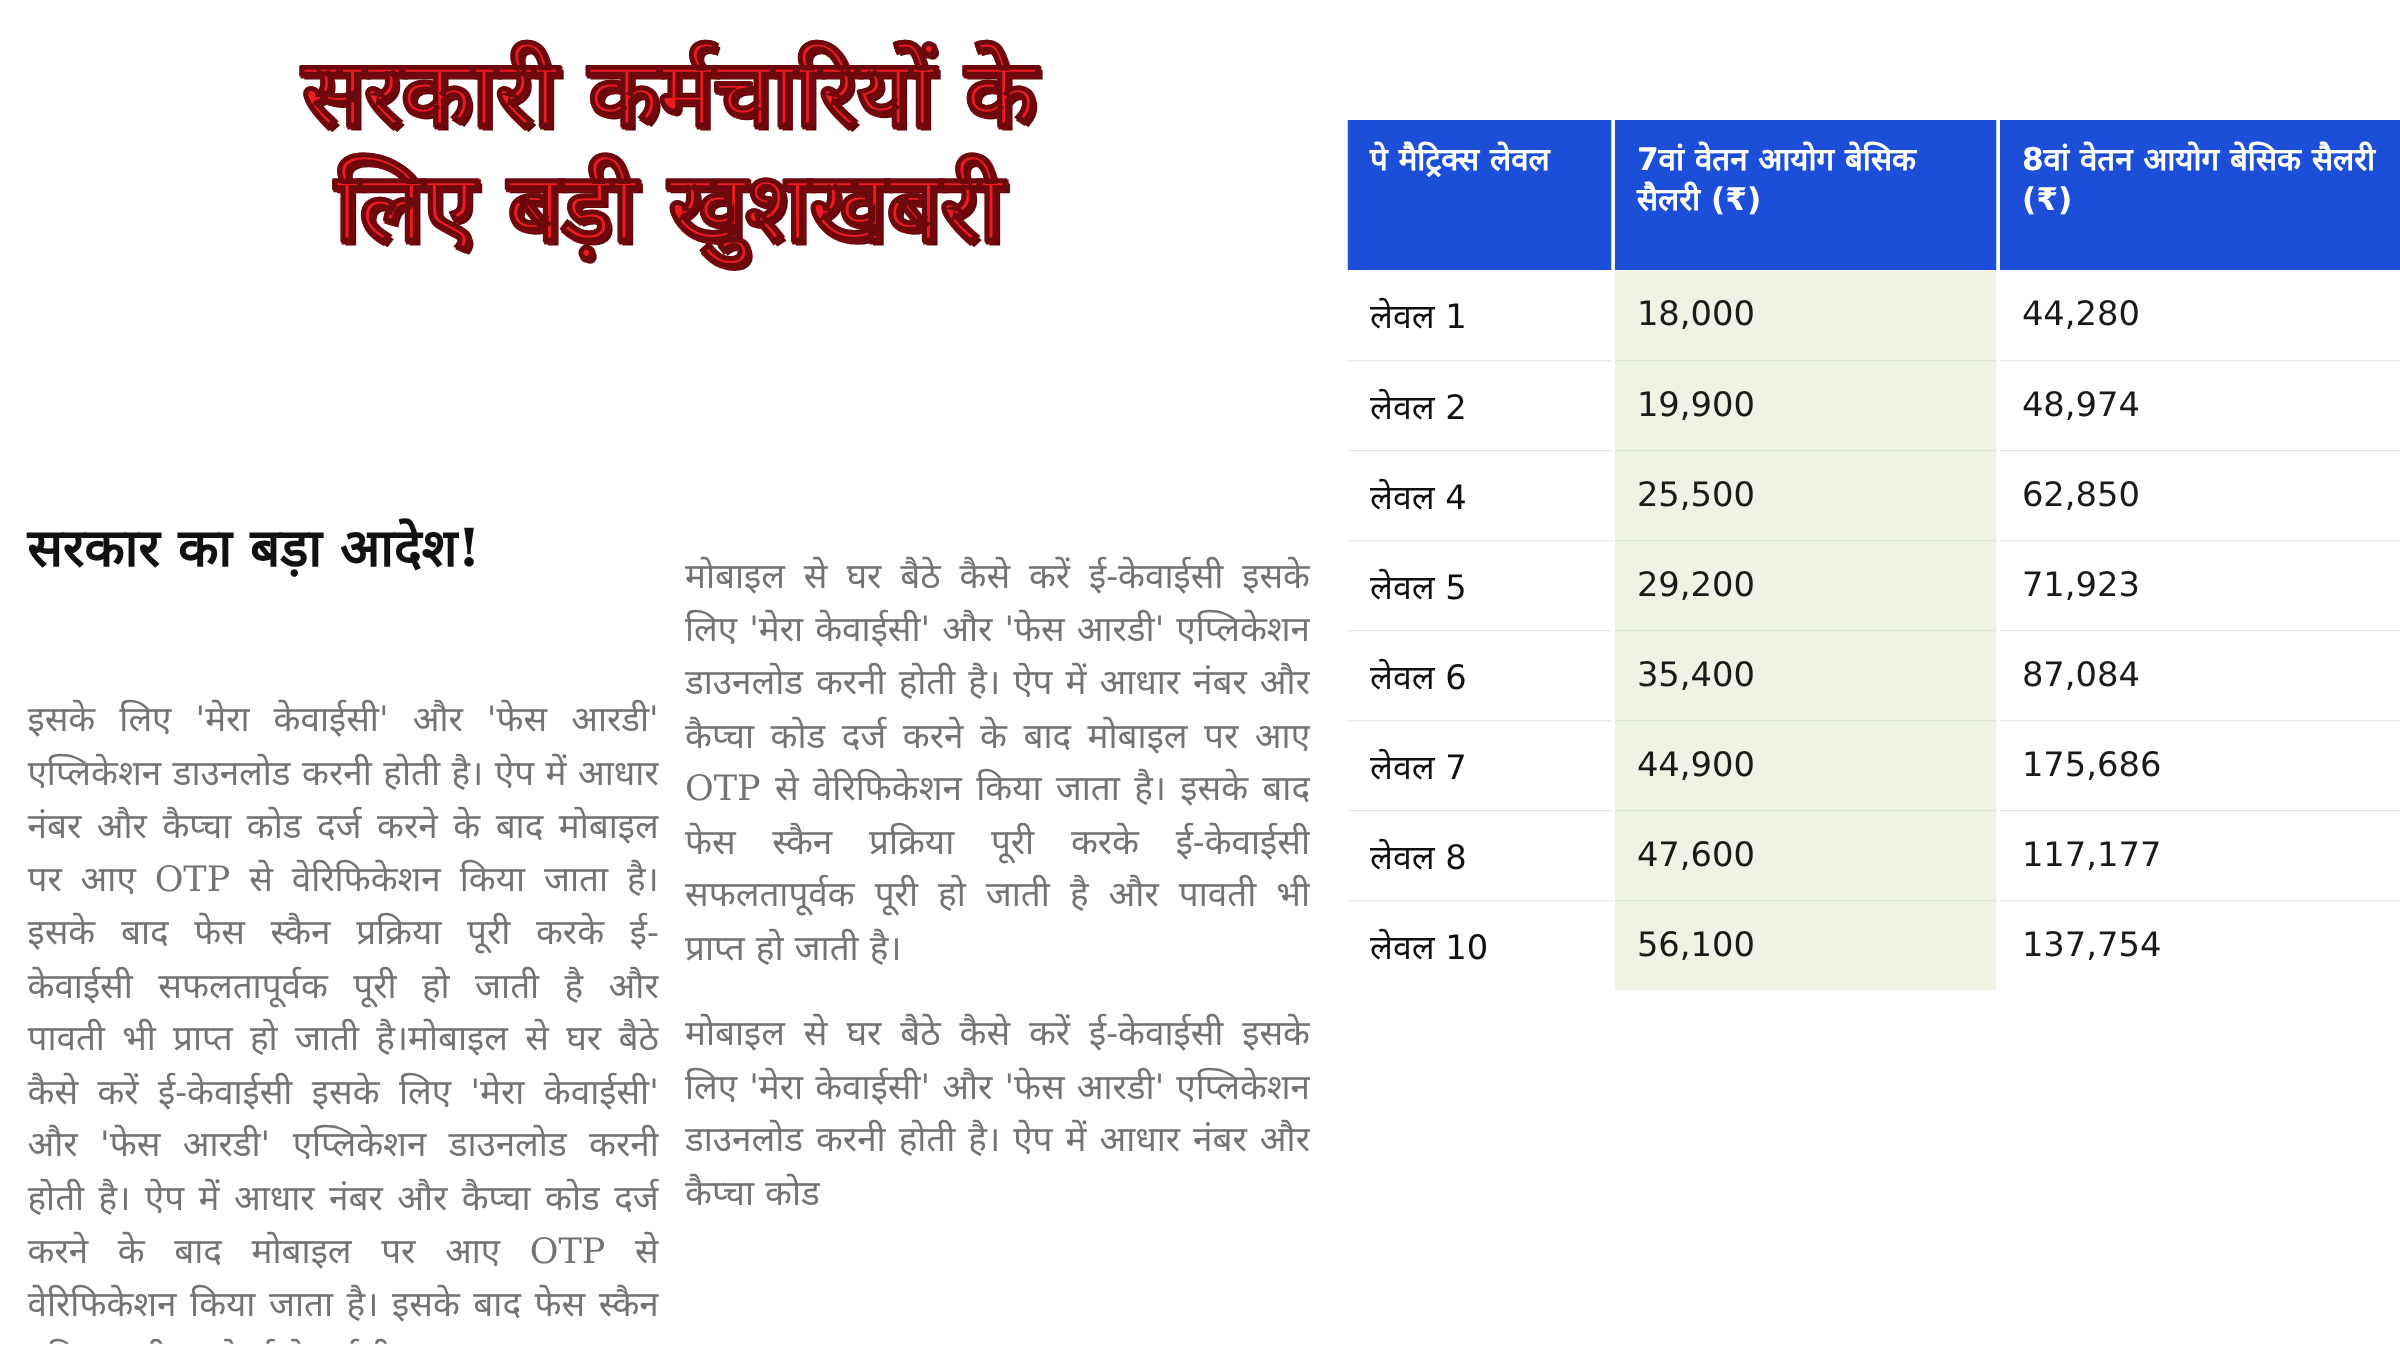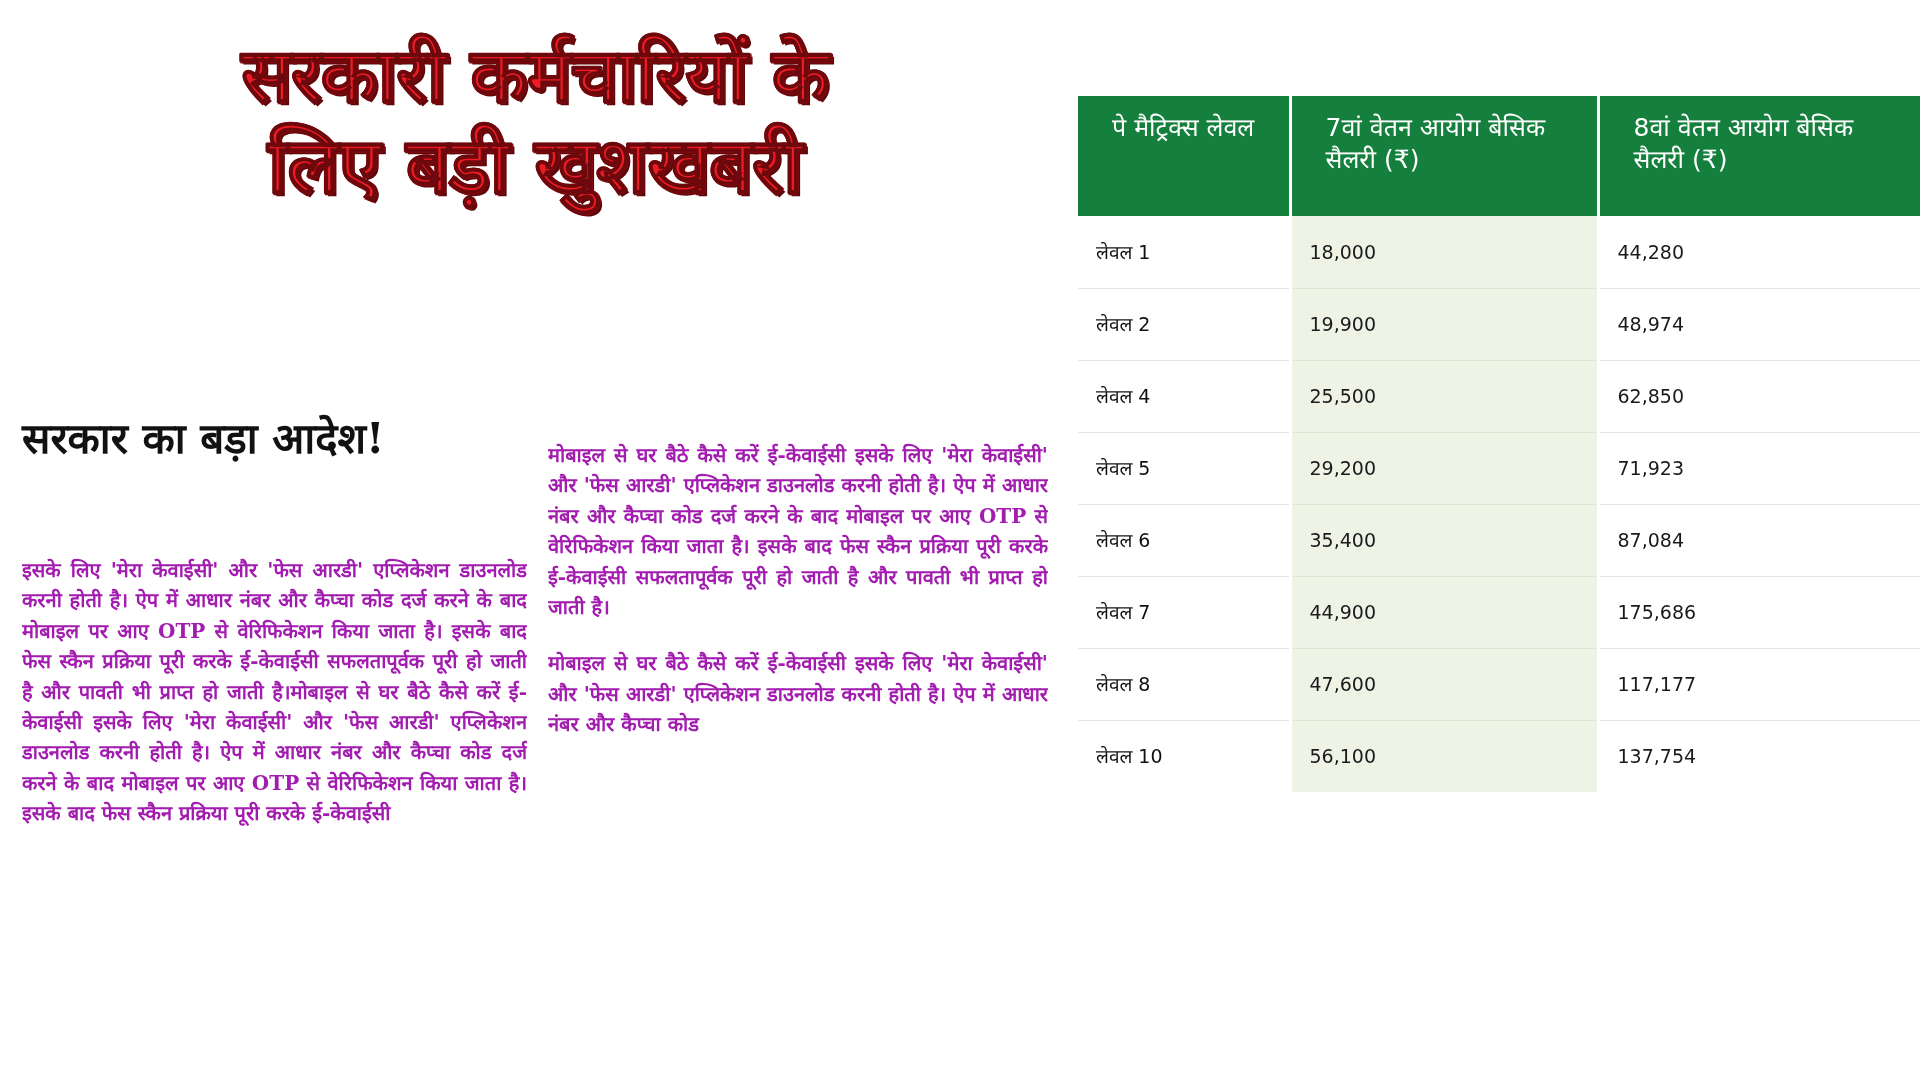--- a/index.html
+++ b/index.html
@@ -63,26 +63,26 @@
     color: #111111;
     font-family: "DejaVu Serif", serif;
     font-weight: bold;
     font-size: 42px;
     line-height: 1.15;
   }
 
   .col {
     position: absolute;
     font-family: "DejaVu Serif", serif;
-    font-size: 20px;
+    font-size: 28px;
     line-height: 1.52;
-    color: #a21caf;
+    color: #737373;
     text-align: justify;
     text-justify: inter-word;
-    font-weight: 700;
+    font-weight: 400;
   }
   .col.one {
     left: 22px;
     top: 555px;
     width: 505px;
     height: 520px;
     overflow: hidden;
   }
   .col.two {
     left: 548px;
@@ -107,36 +107,36 @@
     border-collapse: collapse;
     width: 842px;
     table-layout: fixed;
     font-family: "DejaVu Sans", sans-serif;
   }
   table.pay col.c1 { width: 212px; }
   table.pay col.c2 { width: 308px; }
   table.pay col.c3 { width: 322px; }
 
   table.pay thead th {
-    background: #15803d;
+    background: #1d4ed8;
     color: #ffffff;
     font-size: 25px;
-    font-weight: normal;
+    font-weight: bold;
     text-align: left;
-    padding: 16px 18px 18px 34px;
+    padding: 16px 18px 18px 18px;
     line-height: 1.28;
     vertical-align: top;
     border-right: 3px solid #ffffff;
     height: 120px;
     box-sizing: border-box;
   }
   table.pay thead th:last-child { border-right: none; }
 
   table.pay tbody td {
-    font-size: 19px;
+    font-size: 27px;
     color: #1a1a1a;
     padding: 17px 18px;
     height: 72px;
     box-sizing: border-box;
     border-bottom: 1px solid #e3e6e3;
     background: #ffffff;
     white-space: nowrap;
   }
   table.pay tbody td.lvl {
     color: #101010;

